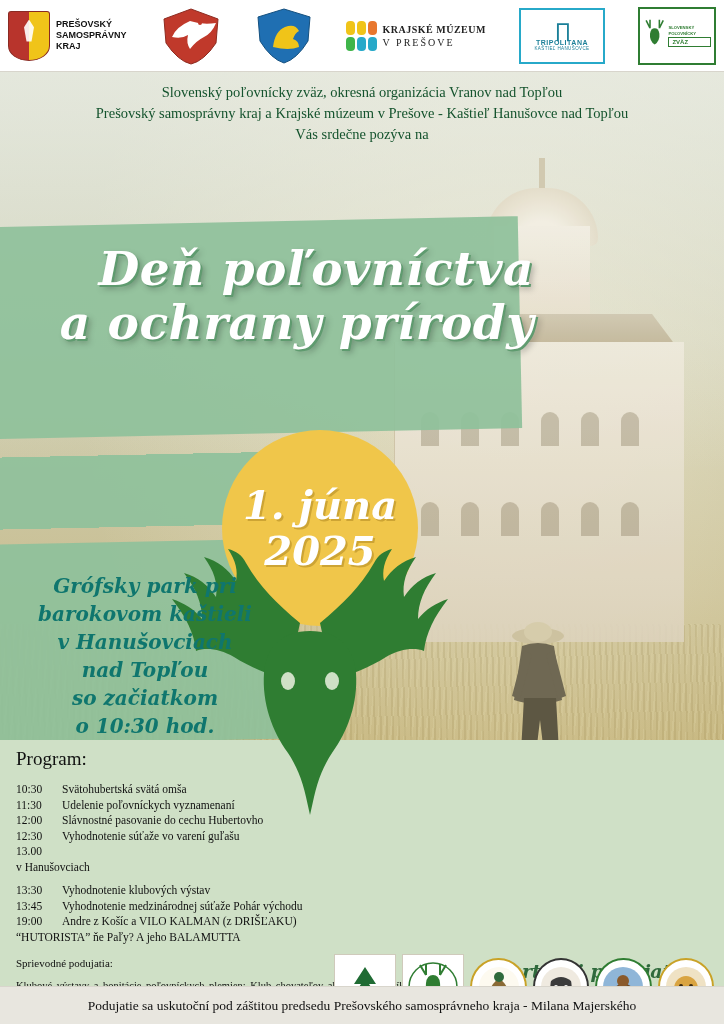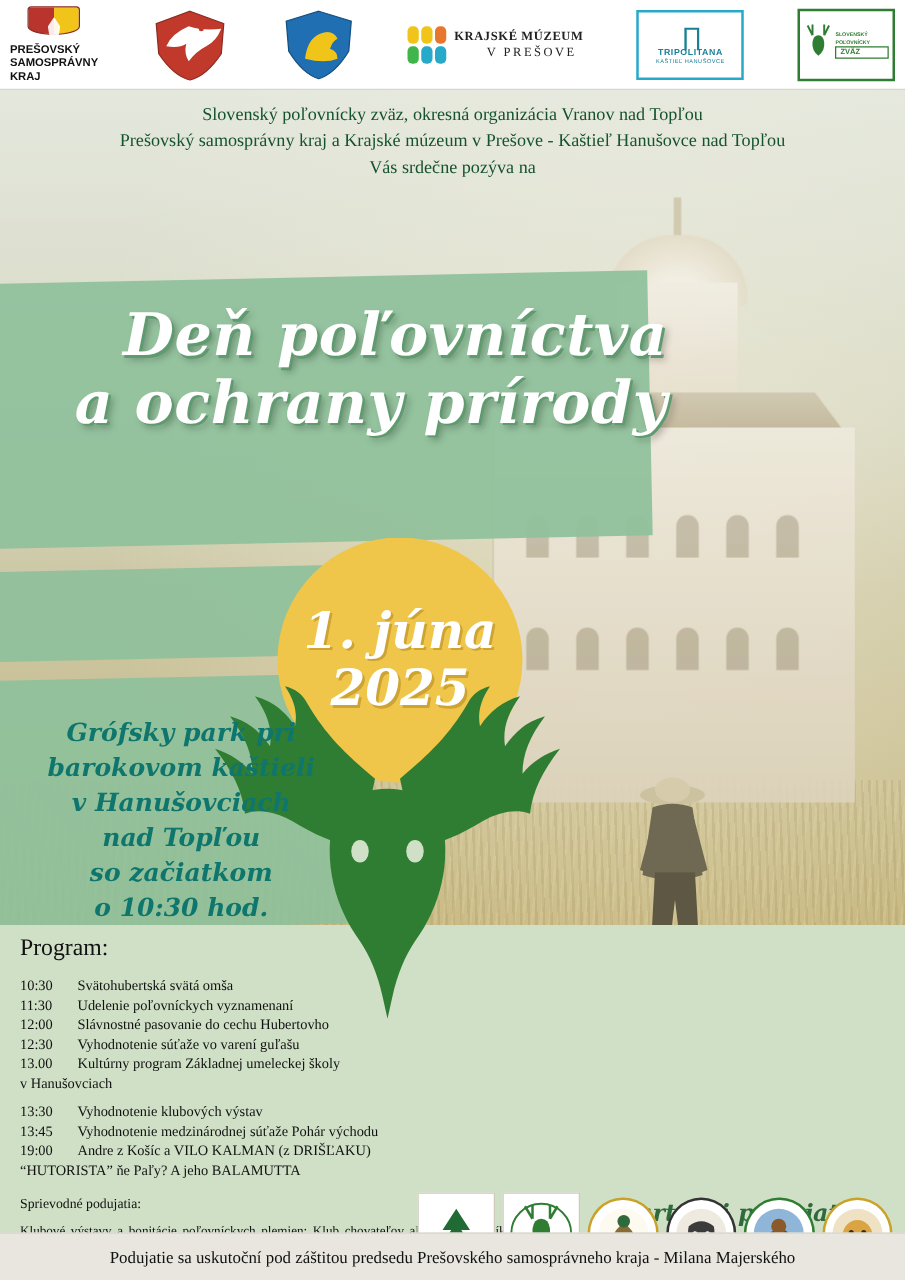--- a/index.html
+++ b/index.html
@@ -18,21 +18,21 @@
     height: 72px;
     background: #ffffff;
     display: flex;
     align-items: center;
     justify-content: space-between;
     padding: 4px 8px;
     border-bottom: 1px solid #d8d5cc;
   }
   .logo { display: flex; align-items: center; height: 62px; }
 
-  .crest-psk { display: flex; align-items: center; gap: 6px; flex-direction: column; }
+  .crest-psk { display: flex; align-items: center; gap: 6px; }
   .crest-shield {
     width: 42px; height: 50px;
     background: linear-gradient(90deg,#b8342c 0 50%, #f0c419 50% 100%);
     border: 1px solid #8a2a22;
     border-radius: 3px 3px 50% 50%/3px 3px 30% 30%;
     position: relative;
   }
   .crest-shield:after {
     content: "";
     position: absolute; left: 50%; top: 8px;
@@ -43,21 +43,21 @@
   }
   .psk-text { font-family: "Liberation Sans", sans-serif; font-weight: bold; font-size: 9px; line-height: 11px; color: #111; }
 
   .logo-bird svg, .logo-lion svg { display: block; }
 
   .km-logo { display: flex; align-items: center; gap: 6px; }
   .km-dots { display: grid; grid-template-columns: repeat(3, 9px); gap: 2px; }
   .km-dots i { display: block; width: 9px; height: 14px; border-radius: 4px; }
   .km-text { font-family: Liberation Serif, serif; font-size: 10px; line-height: 13px; letter-spacing: .5px; color: #222; }
   .km-text b { display: block; font-weight: bold; }
-  .km-text span { display: block; letter-spacing: 2px; margin-left: 26px; }
+  .km-text span { display: block; letter-spacing: 2px; }
 
   .tripolitana {
     width: 86px; height: 56px; border: 2px solid #27a9c9;
     display: flex; flex-direction: column; align-items: center; justify-content: center;
     font-family: "Liberation Sans", sans-serif; color: #1a7f98;
   }
   .tripolitana .tri-mark { font-size: 20px; line-height: 18px; letter-spacing: -2px; }
   .tripolitana .tri-name { font-size: 7px; font-weight: bold; letter-spacing: .5px; }
   .tripolitana .tri-sub { font-size: 4.5px; letter-spacing: .4px; }
 
@@ -410,21 +410,20 @@
       <div class="prog-row">
         <div class="t">12:00</div>
         <div class="d">Slávnostné pasovanie do cechu Hubertovho</div>
       </div>
       <div class="prog-row">
         <div class="t">12:30</div>
         <div class="d">Vyhodnotenie súťaže vo varení guľašu</div>
       </div>
       <div class="prog-row">
         <div class="t">13.00</div>
-        <div class="d">Kultúrny program Základnej umeleckej školy</div>
       </div>
       <div class="prog-cont">v Hanušovciach</div>
       <div class="prog-gap"></div>
       <div class="prog-row">
         <div class="t">13:30</div>
         <div class="d">Vyhodnotenie klubových výstav</div>
       </div>
       <div class="prog-row">
         <div class="t">13:45</div>
         <div class="d">Vyhodnotenie medzinárodnej súťaže Pohár východu</div>

